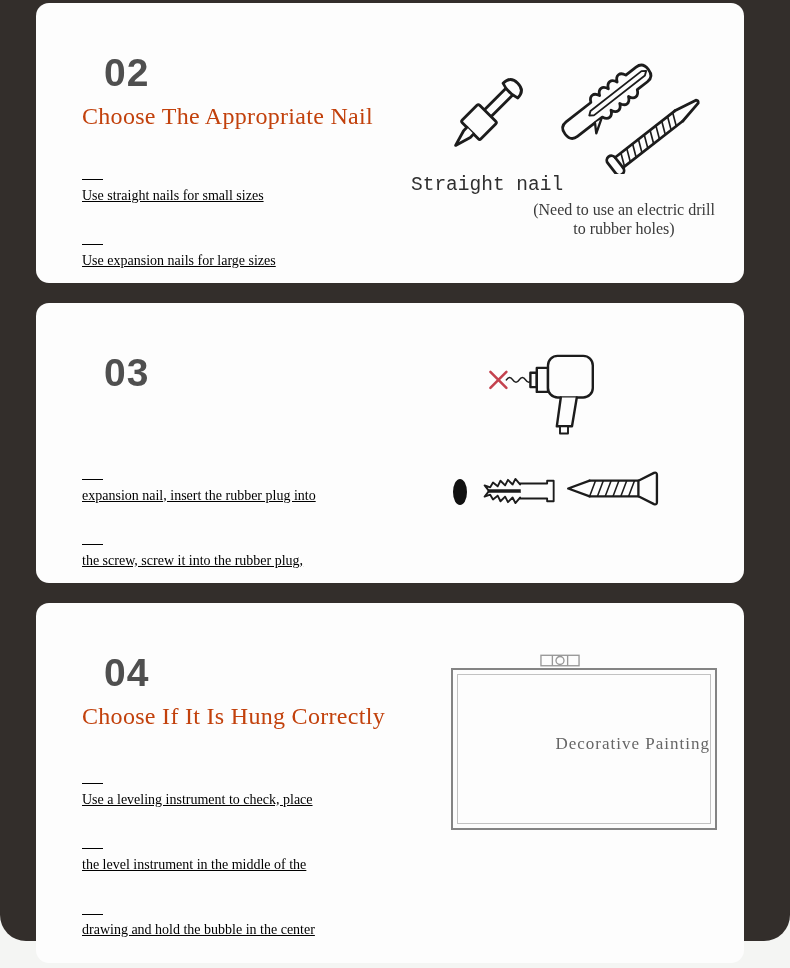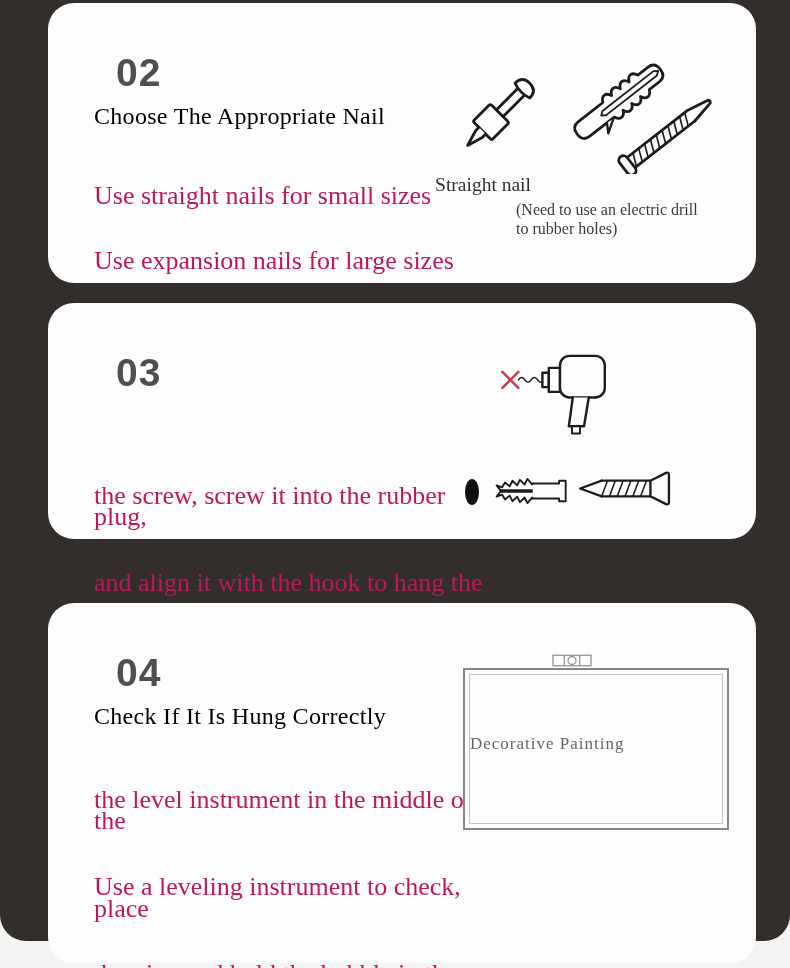--- a/index.html
+++ b/index.html
@@ -1,48 +1,48 @@
 <!DOCTYPE html>
 <html><head>
 <meta charset="utf-8">
 <style>
   html,body{margin:0;padding:0;}
   .page{position:relative;width:790px;height:968px;background:#f4f5f3;overflow:hidden;
         font-family:"Liberation Serif",serif;}
   .dark-panel{position:absolute;left:0;top:0;width:790px;height:941px;background:#332e2b;
         border-radius:0 0 26px 26px;}
-  .card{position:absolute;left:48px;width:708px;background:#fdfdfd;border-radius:26px;}
+  .card{position:absolute;left:36px;width:708px;background:#fdfdfd;border-radius:13px;}
   .card1{top:3px;height:280px;}
-  .card2{top:303px;height:236px;}
+  .card2{top:303px;height:280px;}
   .card3{top:603px;height:360px;}
   .num{position:absolute;left:68px;top:50px;font-family:"Liberation Sans",sans-serif;
        font-weight:bold;font-size:39px;line-height:40px;color:#4f4f4f;letter-spacing:1px;}
   .title{position:absolute;left:46px;top:97px;margin:0;font-weight:normal;
-         font-size:24px;line-height:32px;color:#000000;letter-spacing:0.3px;white-space:nowrap;}
-  .body{position:absolute;left:46px;font-size:26px;line-height:21.8px;color:#be185d;
-        white-space:pre-wrap;}
+         font-size:24px;line-height:32px;color:#c2410c;letter-spacing:0.3px;white-space:nowrap;}
+  .body{position:absolute;left:46px;font-size:14px;line-height:21.8px;color:#000000;
+        white-space:pre-wrap;text-decoration:underline;}
   .card1 .body{top:138px;width:360px;}
   .card2 .body{top:138px;width:400px;}
   .card3 .body{top:142px;width:400px;}
   .ill{position:absolute;}
   .ill-straight{left:395px;top:63px;}
   .ill-expansion{left:520px;top:56px;}
   .lbl{position:absolute;top:171px;font-size:19.5px;color:#2f2f2f;text-align:center;white-space:nowrap;}
-  .lbl-straight{left:375px;width:120px;}
+  .lbl-straight{left:375px;width:120px;font-family:Liberation Mono, monospace;}
   .lbl-expansion{left:518px;width:150px;}
-  .note{position:absolute;left:468px;top:198px;width:240px;text-align:left;
+  .note{position:absolute;left:468px;top:198px;width:240px;text-align:center;
         font-size:16px;line-height:18.5px;color:#3a3a3a;}
   .ill-drill{left:448px;top:48px;}
   .ill-hole{left:415px;top:174px;}
   .ill-plug{left:443px;top:173px;}
   .ill-screw{left:530px;top:166px;}
   .frame{position:absolute;left:415px;top:65px;width:262px;height:158px;
          border:2px solid #848484;background:#fdfdfd;}
   .frame-inner{position:absolute;left:4px;top:4px;right:4px;bottom:4px;border:1px solid #c2c2c2;
-         display:flex;align-items:center;justify-content:flex-start;}
+         display:flex;align-items:center;justify-content:flex-end;}
   .frame-label{font-size:17px;letter-spacing:1px;color:#666;padding-bottom:10px;}
   .ill-level{left:504px;top:51px;}
   svg{display:block;}
 </style>
 </head>
 <body>
 
 <div class="page">
   <div class="dark-panel"></div>
 
@@ -83,20 +83,21 @@
     <div class="lbl lbl-straight">Straight nail</div>
     <div class="note">
       <div>(Need to use an electric drill</div>
       <div>to rubber holes)</div>
     </div>
   </section>
 
   <section class="card card2">
     <div class="num">03</div>
     <div class="body">
+      <div>expansion nail, insert the rubber plug into</div>
       <div>the screw, screw it into the rubber plug,</div>
       <div>and align it with the hook to hang the</div>
       <div>picture</div>
     </div>
 
     <svg class="ill ill-drill" width="112" height="85" viewBox="0 0 140 106" fill="none" stroke="#1c1c1c" stroke-width="3" stroke-linejoin="round" stroke-linecap="round">
       <g stroke="#c4424e" stroke-width="3.2">
         <path d="M8 26 L28 46 M28 26 L8 46"></path>
       </g>
       <path stroke-width="2" d="M28 36 q4 -6 8 0 q4 6 8 0 q4 -6 8 0 q4 6 8 0"></path>
@@ -121,24 +122,24 @@
     <svg class="ill ill-screw" width="98" height="39" viewBox="0 0 100 40" fill="none" stroke="#1c1c1c" stroke-width="2.4" stroke-linejoin="round" stroke-linecap="round">
       <path fill="#fdfdfd" d="M24 12 L2 20 L24 28"></path>
       <path d="M24 12 H74 M24 28 H74"></path>
       <path stroke-width="1.6" d="M30 12 L24 28 M38 12 L32 28 M46 12 L40 28 M54 12 L48 28 M62 12 L56 28 M70 12 L64 28"></path>
       <path fill="#fdfdfd" d="M74 12 L90 4 Q93 3 93 6 L93 34 Q93 37 90 36 L74 28 Z"></path>
     </svg>
   </section>
 
   <section class="card card3">
     <div class="num">04</div>
-    <h2 class="title">Check If It Is Hung Correctly</h2>
+    <h2 class="title">Choose If It Is Hung Correctly</h2>
     <div class="body">
+      <div>Use a leveling instrument to check, place</div>
       <div>the level instrument in the middle of the</div>
-      <div>Use a leveling instrument to check, place</div>
       <div>drawing and hold the bubble in the center</div>
       
     </div>
 
     <div class="frame">
       <div class="frame-inner">
         <span class="frame-label">Decorative Painting</span>
       </div>
     </div>
 

